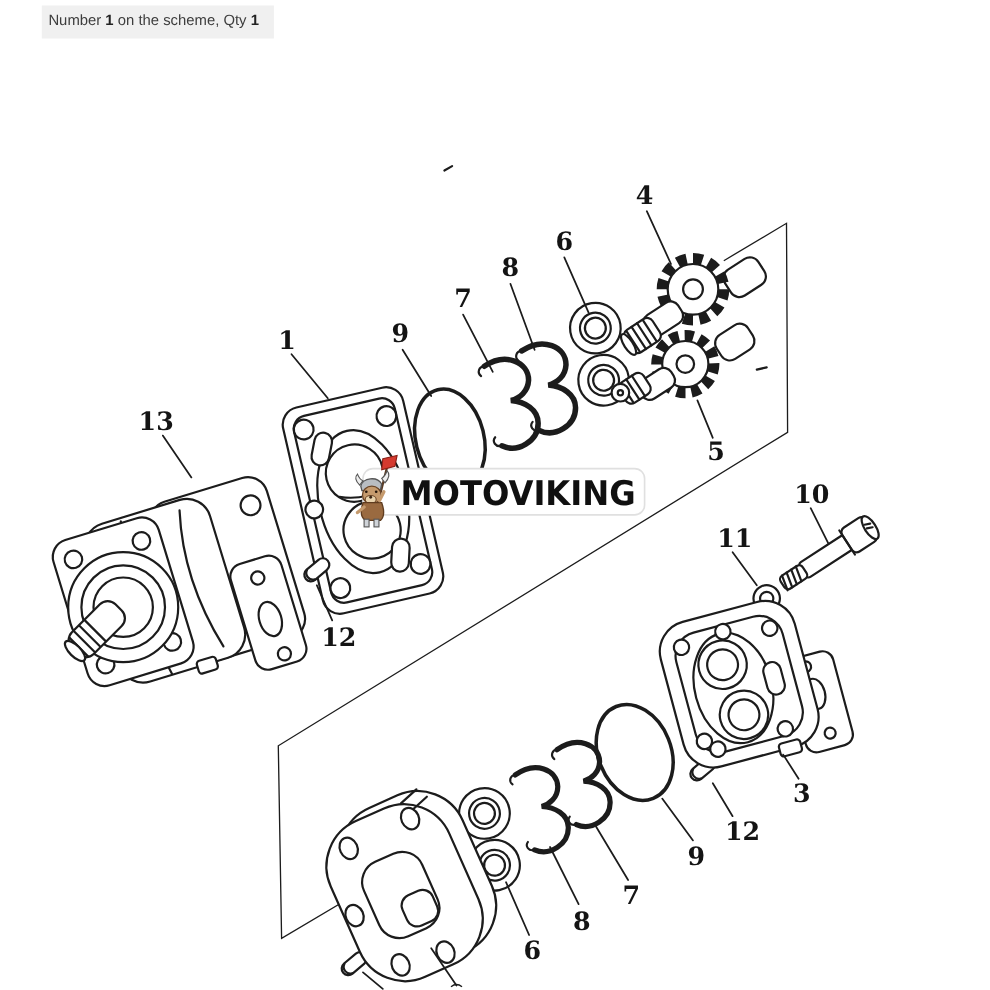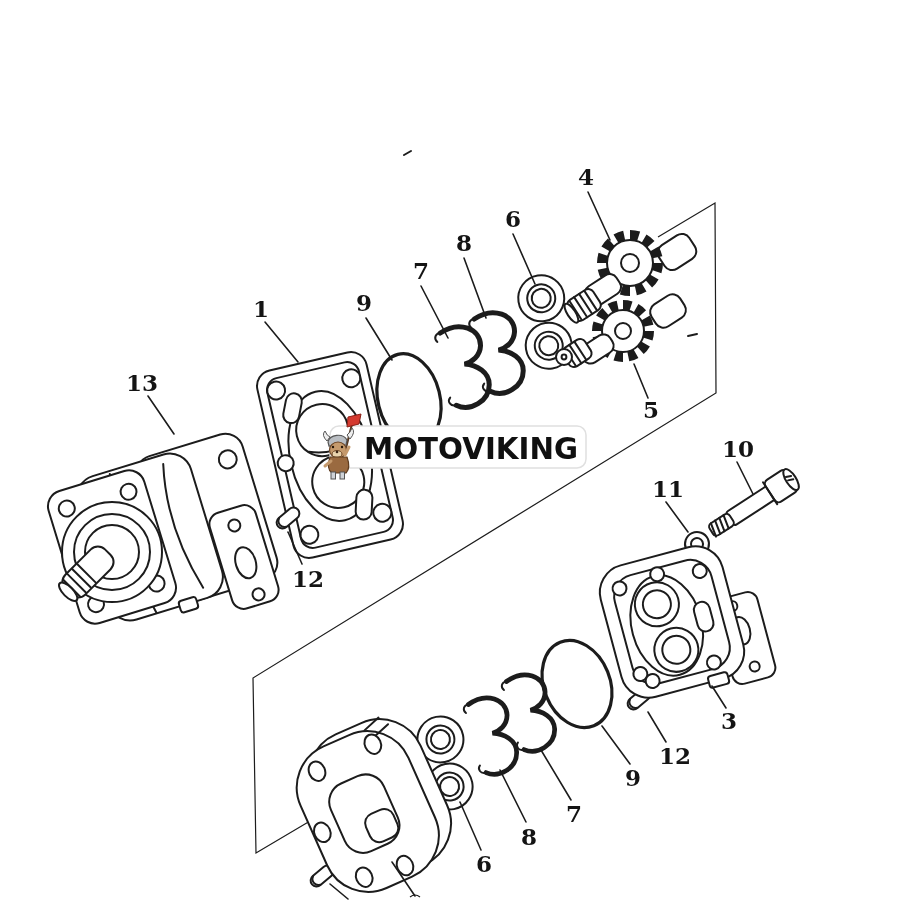--- a/index.html
+++ b/index.html
@@ -16,20 +16,21 @@
   .oring{stroke:#1c1c1c;stroke-width:3.2;fill:none;}
   .clipline{stroke:#1c1c1c;stroke-width:5;fill:none;stroke-linecap:round;}
   .plbl{font-family:"DejaVu Serif",serif;font-weight:bold;font-size:23px;fill:#141414;}
   .brand{font-family:"DejaVu Sans",sans-serif;font-weight:bold;font-size:31px;fill:#101010;}
 </style>
 </head>
 <body>
 
 <div class="page">
 
+  <div class="title-bar"><span>Number</span> <b>1</b> <span>on the scheme, Qty</span> <b>1</b></div>
 
   <svg width="900" height="900" viewBox="0 0 900 900">
     <defs>
       <g id="clip-shape">
         <path class="clipline" d="M -16,-38 C 6,-46 24,-32 20,-16 C 17,-6 8,-2 0,-2 C 12,2 22,12 19,24 C 15,40 -6,46 -18,36"></path>
         <path class="ln" d="M -16,-38 c -5,-1 -8,4 -5,8"></path>
         <path class="ln" d="M -18,36 c -6,0 -8,-6 -4,-9"></path>
       </g>
       <g id="fig8-shape">
         <circle class="ln fw" cx="0" cy="-24" r="23"></circle>

